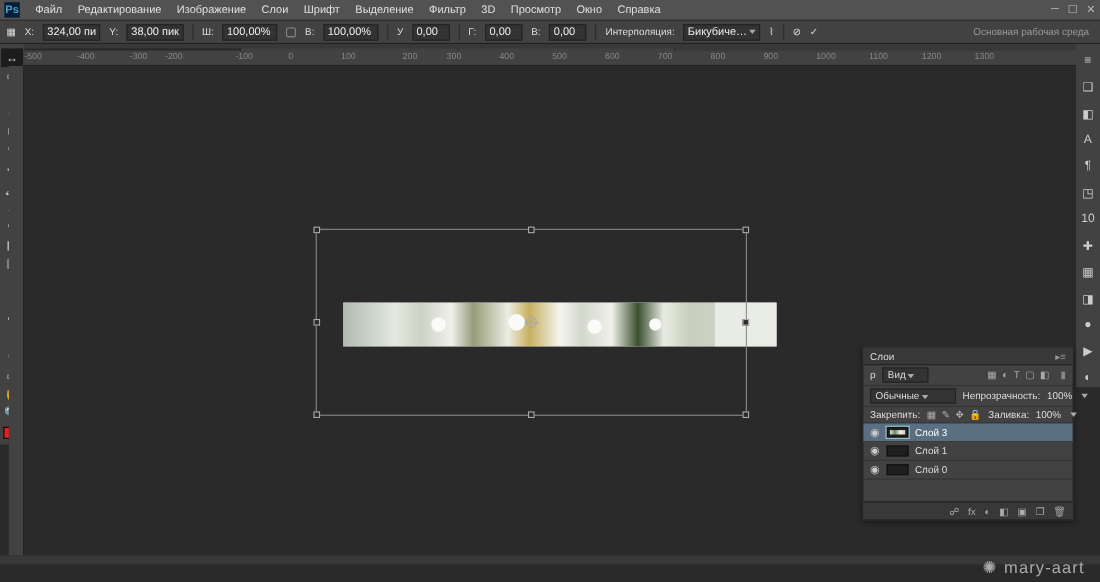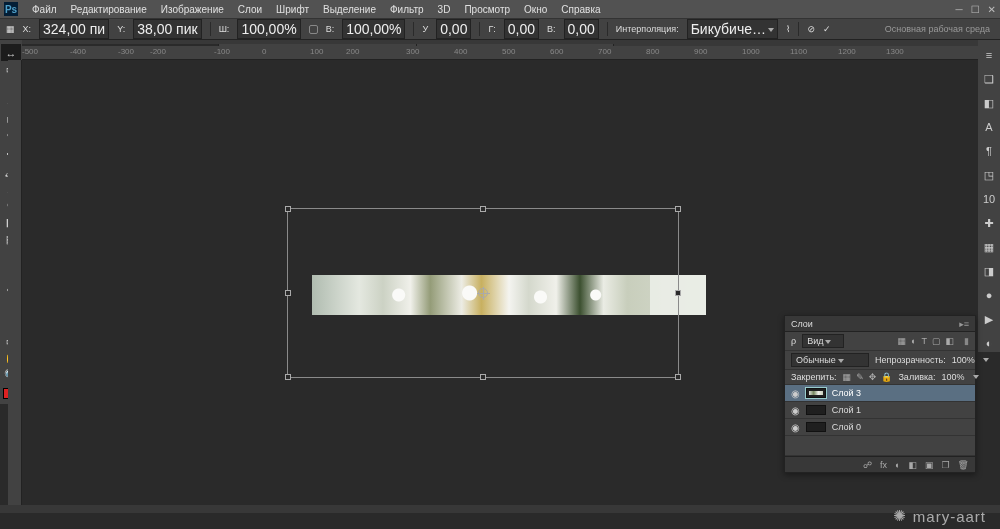--- a/index.html
+++ b/index.html
@@ -3,21 +3,21 @@
 <meta charset="utf-8">
 <style>
   * { margin: 0; padding: 0; box-sizing: border-box; font-family: "Segoe UI", Tahoma, sans-serif; }
   body { background: #2a2a2a; color: #ccc; font-size: 10px; width: 1000px; height: 529px; overflow: hidden; position: relative; }
   .menubar { height: 18px; background: #525252; display: flex; align-items: center; padding: 0 4px; gap: 14px; color: #e0e0e0; font-size: 10px; }
   .menubar .logo { width: 14px; height: 14px; background: #031e36; color: #4fa0c9; font-weight: bold; display: flex; align-items: center; justify-content: center; font-size: 10px; }
   .menubar .menu-item { cursor: default; }
   .win-ctrl { margin-left: auto; display: flex; gap: 8px; color: #bbb; }
   .optionsbar { height: 22px; background: #424242; border-top: 1px solid #333; border-bottom: 1px solid #222; display: flex; align-items: center; padding: 0 6px; gap: 8px; color: #ddd; font-size: 9px; }
   .optionsbar .sep { width: 1px; height: 14px; background: #2a2a2a; }
-  .optionsbar .field { background: #333; border: 1px solid #222; padding: 1px 3px; color: #eee; min-width: 50px; font-size: 14px; }
+  .optionsbar .field { background: #333; border: 1px solid #222; padding: 1px 3px; color: #eee; min-width: 50px; font-size: 10px; }
   .optionsbar .workspace-label { margin-left: auto; margin-right:4px; color: #999; font-size: 9px; }
   .tabbar { height: 20px; background: #383838; display: flex; align-items: flex-end; padding: 0 22px; }
   .tabbar .tab { padding: 3px 10px; font-size: 9px; color: #bbb; border-right: 1px solid #222; background: #424242; }
   .tabbar .tab.active { background: #2a2a2a; color: #eee; }
   .toolcol { position: absolute; left: 0; top: 40px; width: 22px; background: #424242; display: flex; flex-direction: column; align-items: center; padding-top: 4px; gap: 0; }
   .toolcol .tool { width: 20px; height: 17px; display: flex; align-items: center; justify-content: center; color: #d0d0d0; font-size: 11px; cursor: default; }
   .toolcol .tool.sel { background: #1c1c1c; }
   .toolcol .swatch { width: 16px; height: 16px; position: relative; margin-top: 4px; }
   .toolcol .swatch .fg { position: absolute; width: 11px; height: 11px; background: #d22; border: 1px solid #000; left: 0; top: 0; }
   .toolcol .swatch .bg { position: absolute; width: 11px; height: 11px; background: #000; border: 1px solid #666; right: 0; bottom: 0; }
@@ -166,21 +166,21 @@
 
 <div class="canvas-area">
   <div class="ruler-h" id="rulerH">
       <span style="left: 0px;">-500</span>
       <span style="left: 48px;">-400</span>
       <span style="left: 96px;">-300</span>
       <span style="left: 128px;">-200</span>
       <span style="left: 192px;">-100</span>
       <span style="left: 240px;">0</span>
       <span style="left: 288px;">100</span>
-      <span style="left: 324px; text-align: right;">200</span>
+      <span style="left: 344px; text-align: right;">200</span>
       <span style="left: 384px;">300</span>
       <span style="left: 432px;">400</span>
       <span style="left: 480px;">500</span>
       <span style="left: 528px;">600</span>
       <span style="left: 576px;">700</span>
       <span style="left: 624px;">800</span>
       <span style="left: 672px;">900</span>
       <span style="left: 720px;">1000</span>
       <span style="left: 768px;">1100</span>
       <span style="left: 816px;">1200</span>

